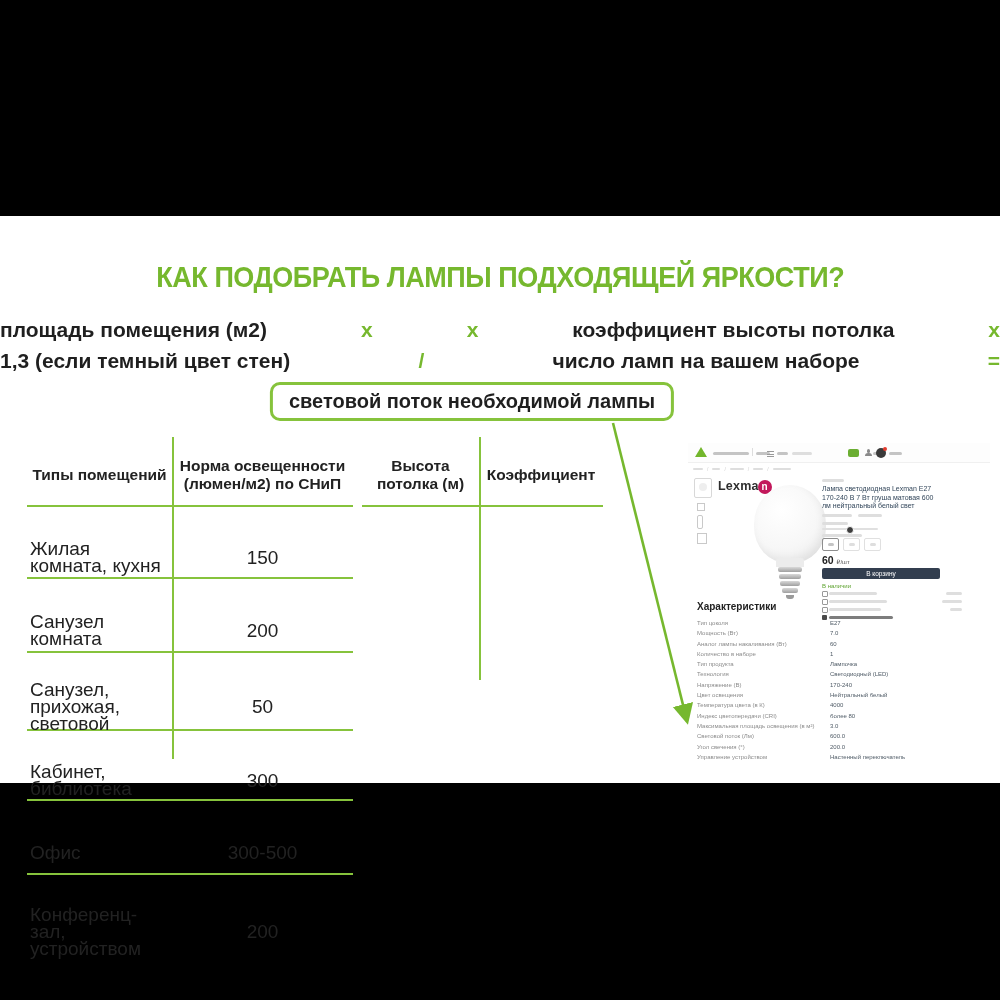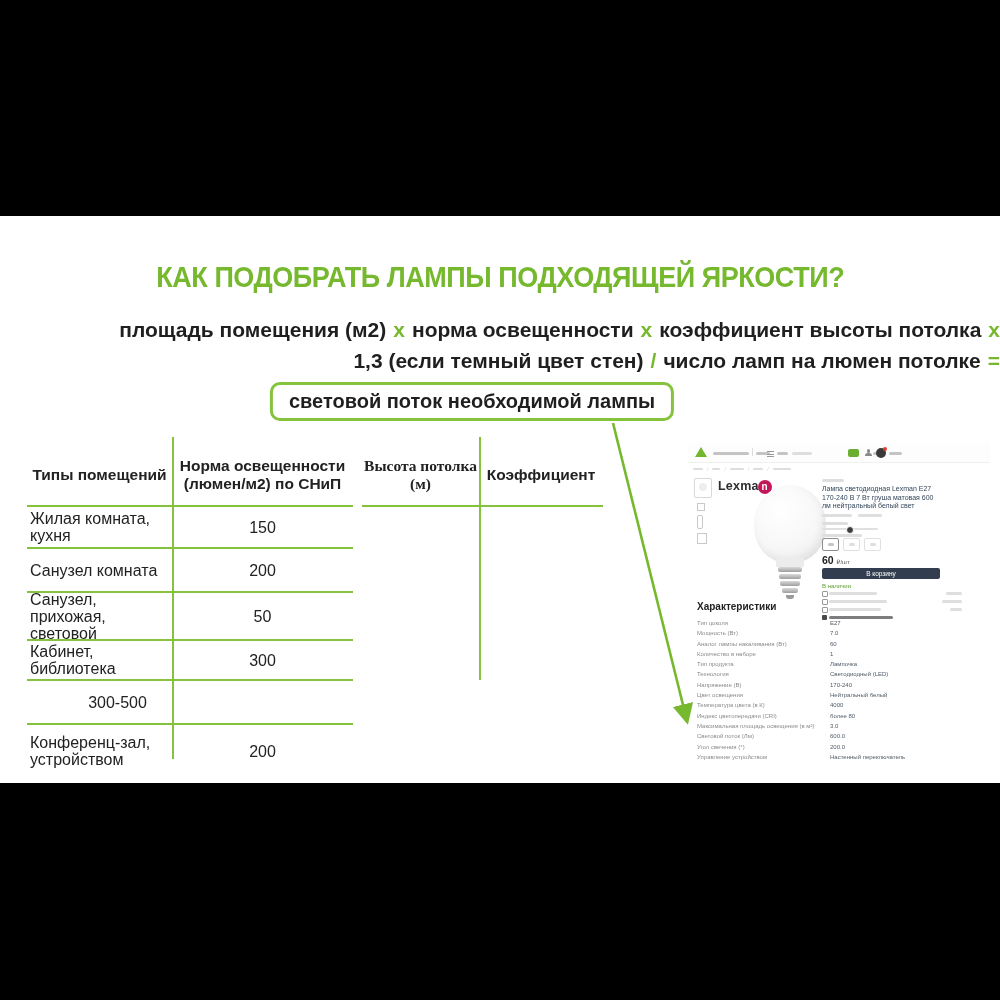--- a/index.html
+++ b/index.html
@@ -6,37 +6,37 @@
   body{
     width:1000px;height:1000px;position:relative;background:#000;overflow:hidden;
     font-family:"Liberation Sans","DejaVu Sans",sans-serif;
   }
   .canvas{position:absolute;top:216px;left:0;width:1000px;height:567px;background:#fff;}
 
   
   .title{position:absolute;top:44px;left:0;width:1000px;text-align:center;
          font-size:30px;font-weight:bold;color:#76b82e;white-space:nowrap;}
   .title>span{display:inline-block;transform:scaleX(.9);letter-spacing:-.5px;}
-  .fline{position:absolute;left:0;width:1000px;display:flex;justify-content:flex-end;gap:7px;
+  .fline{position:absolute;left:0;width:1000px;display:flex;justify-content:space-between;gap:7px;
          font-size:21px;font-weight:bold;color:#1f1f1f;white-space:nowrap;}
   .f1{top:102px;} .f2{top:133px;}
   .op{color:#76b82e;}
   .result-box{position:absolute;top:166px;left:472px;transform:translateX(-50%);
          border:3px solid #86c33c;border-radius:10px;padding:5px 16px;
          font-size:20px;font-weight:bold;color:#1f1f1f;white-space:nowrap;background:#fff;}
 
   
   .gtable{position:absolute;color:#222;}
   .ltable{left:27px;top:229px;width:326px;}
   .rtable{left:362px;top:229px;width:241px;}
   .thead{display:flex;height:60px;border-bottom:2px solid #86c33c;
          font-weight:bold;font-size:15.5px;line-height:18px;}
   .thead>div{display:flex;align-items:center;justify-content:center;text-align:center;}
-  .lh1{width:145px;} .lh2{width:181px;} .rh1{width:117px;font-family:Liberation Serif, serif;} .rh2{width:124px;}
-  .trow{display:flex;border-bottom:2px solid #86c33c;font-size:16px;line-height:17px;}
+  .lh1{width:145px;} .lh2{width:181px;} .rh1{width:117px;} .rh2{width:124px;}
+  .trow{display:flex;border-bottom:2px solid #86c33c;font-size:19px;line-height:17px;margin-top:30px;}
   .lc1{width:145px;display:flex;align-items:center;padding-left:3px;box-sizing:border-box;}
   .lc2{width:181px;display:flex;align-items:center;justify-content:center;}
   .rc1{width:117px;display:flex;align-items:center;justify-content:center;}
   .rc2{width:124px;display:flex;align-items:center;justify-content:center;}
   .lrows>div:nth-child(1){height:40px}.lrows>div:nth-child(2){height:42px}
   .lrows>div:nth-child(3){height:46px}.lrows>div:nth-child(4){height:38px}
   .lrows>div:nth-child(5){height:42px}.lrows>div:nth-child(6){height:52px;border-bottom:none}
   .rrows>div:nth-child(1){height:40px}.rrows>div:nth-child(2){height:42px}
   .rrows>div:nth-child(3){height:46px}.rrows>div:nth-child(4){height:37px}
   .vline{position:absolute;width:2px;background:#86c33c;top:-8px;}
@@ -105,29 +105,28 @@
 
 <div class="canvas">
 
   <div class="title">
     <span>КАК ПОДОБРАТЬ ЛАМПЫ ПОДХОДЯЩЕЙ ЯРКОСТИ?</span>
   </div>
 
   <div class="fline f1">
     <span>площадь помещения (м2)</span>
     <span class="op">x</span>
-    <span>норма освещенности</span>
     <span class="op">x</span>
     <span>коэффициент высоты потолка</span>
     <span class="op">x</span>
   </div>
   <div class="fline f2">
     <span>1,3 (если темный цвет стен)</span>
     <span class="op">/</span>
-    <span>число ламп на люмен потолке</span>
+    <span>число ламп на вашем наборе</span>
     <span class="op">=</span>
   </div>
 
   <div class="result-box">световой поток необходимой лампы</div>
 
   <div class="gtable ltable">
     <div class="thead">
       <div class="lh1">Типы помещений</div>
       <div class="lh2">Норма освещенности (люмен/м2) по СНиП</div>
     </div>
@@ -143,20 +142,21 @@
       </div>
         <div class="trow">
         <div class="lc1">Санузел, прихожая, световой</div>
         <div class="lc2">50</div>
       </div>
         <div class="trow">
         <div class="lc1">Кабинет, библиотека</div>
         <div class="lc2">300</div>
       </div>
         <div class="trow">
+        <div class="lc1">Офис</div>
         <div class="lc2">300-500</div>
       </div>
         <div class="trow">
         <div class="lc1">Конференц-зал, устройством</div>
         <div class="lc2">200</div>
       </div>
       </div>
     <div class="vline"></div>
   </div>
 

